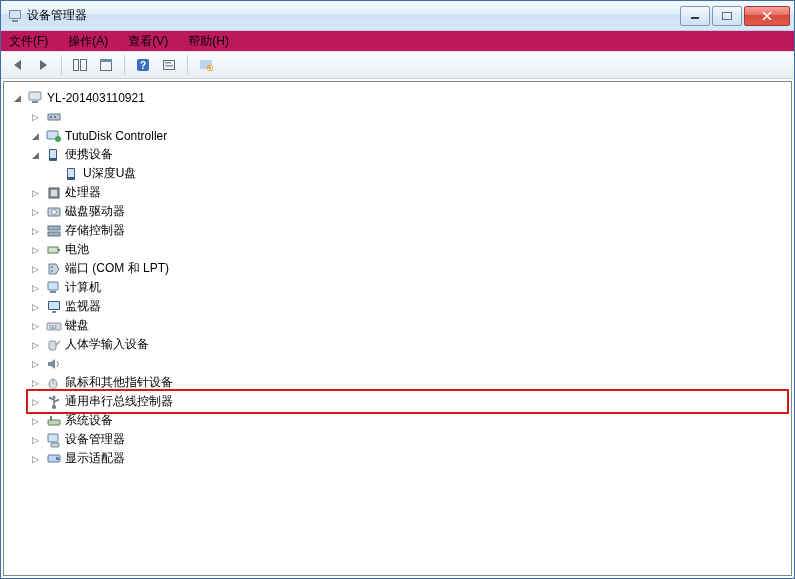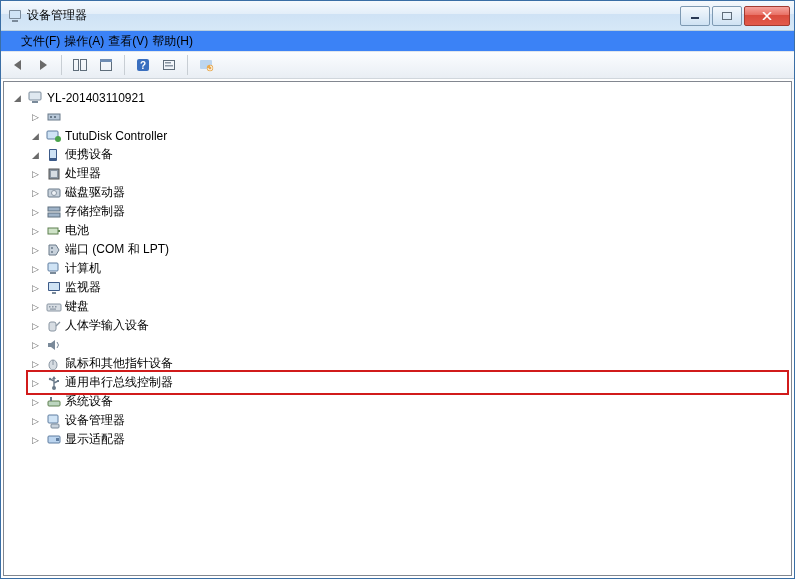--- a/index.html
+++ b/index.html
@@ -4,21 +4,21 @@
 <style>
 html,body{margin:0;padding:0;font-family:"Microsoft YaHei","Segoe UI",Tahoma,sans-serif;font-size:12px;background:#fff;color:#000}
 .window{width:795px;height:579px;display:flex;flex-direction:column;border:1px solid #3a6ea5;box-sizing:border-box}
 .titlebar{height:29px;background:linear-gradient(to bottom,#f5f9fd 0%,#e3eef9 45%,#cfe2f5 46%,#d6e8f7 100%);display:flex;align-items:center;padding-left:6px;border-bottom:1px solid #b8cee0}
 .titlebar .ticon{width:16px;height:16px;margin-right:4px}
 .titlebar .title{flex:0 0 auto}
 .titlebar .spacer{flex:1}
 .winbtns{display:flex;gap:2px;padding-right:4px}
 .winbtn{width:28px;height:18px;border:1px solid #7e9ab3;border-radius:2px;display:flex;align-items:center;justify-content:center;background:linear-gradient(to bottom,#f3f8fc,#cfe2f3);font-size:10px}
 .winbtn.close{width:44px;background:linear-gradient(to bottom,#f5a29c 0%,#e86f63 45%,#d94b3c 46%,#e25a4c 100%);border-color:#a13a30;color:#fff;font-weight:bold}
-.menubar{height:20px;display:flex;align-items:center;gap:4px;padding:0 20px;background:#3b82f6}
+.menubar{height:20px;display:flex;align-items:center;gap:20px;padding:0 8px;background:#be185d}
 .menubar span{cursor:default}
 .toolbar{height:26px;display:flex;align-items:center;padding:0 4px;gap:2px;border-top:1px solid #e0e6ec;border-bottom:1px solid #d0d6dc;background:linear-gradient(to bottom,#fbfdff,#e9eef4)}
 .tbbtn{width:22px;height:22px;border:1px solid transparent;display:flex;align-items:center;justify-content:center;border-radius:2px}
 .tsep{width:1px;height:20px;background:#c8ced4;margin:0 4px}
 .arrow{width:0;height:0;border-top:5px solid transparent;border-bottom:5px solid transparent}
 .arrow.left{border-right:7px solid #6a6a6a}
 .arrow.right{border-left:7px solid #6a6a6a}
 .content{flex:1;border:1px solid #828790;margin:2px;background:#fff;overflow:auto;padding:6px 2px}
 .tree ul{list-style:none;margin:0;padding:0 0 0 18px}
 .tree>ul{padding-left:4px}
@@ -161,20 +161,34 @@
               <div class="row">
                   <span class="exp">◢</span>
                   <span class="nicon">
                     <svg width="16" height="16">
                       <rect x="3" y="2" width="8" height="12" rx="1" fill="#3c5a88"></rect>
                       <rect x="4" y="3" width="6" height="8" fill="#cfe3f5"></rect>
                     </svg>
                   </span>
                   <span>便携设备</span>
                 </div>
+              <ul>
+                  <li>
+                    <div class="row">
+                      <span class="exp blank">▷</span>
+                      <span class="nicon">
+                        <svg width="16" height="16">
+                          <rect x="3" y="2" width="8" height="12" rx="1" fill="#3c5a88"></rect>
+                          <rect x="4" y="3" width="6" height="8" fill="#cfe3f5"></rect>
+                        </svg>
+                      </span>
+                      <span>U深度U盘</span>
+                    </div>
+                  </li>
+                </ul>
             </li>
             <li>
                 <div class="row">
                   <span class="exp">▷</span>
                   <span class="nicon">
                     <svg width="16" height="16">
                       <rect x="3" y="3" width="10" height="10" fill="#8a96a3" stroke="#555"></rect>
                       <rect x="5" y="5" width="6" height="6" fill="#d7dde3"></rect>
                     </svg>
                   </span>

